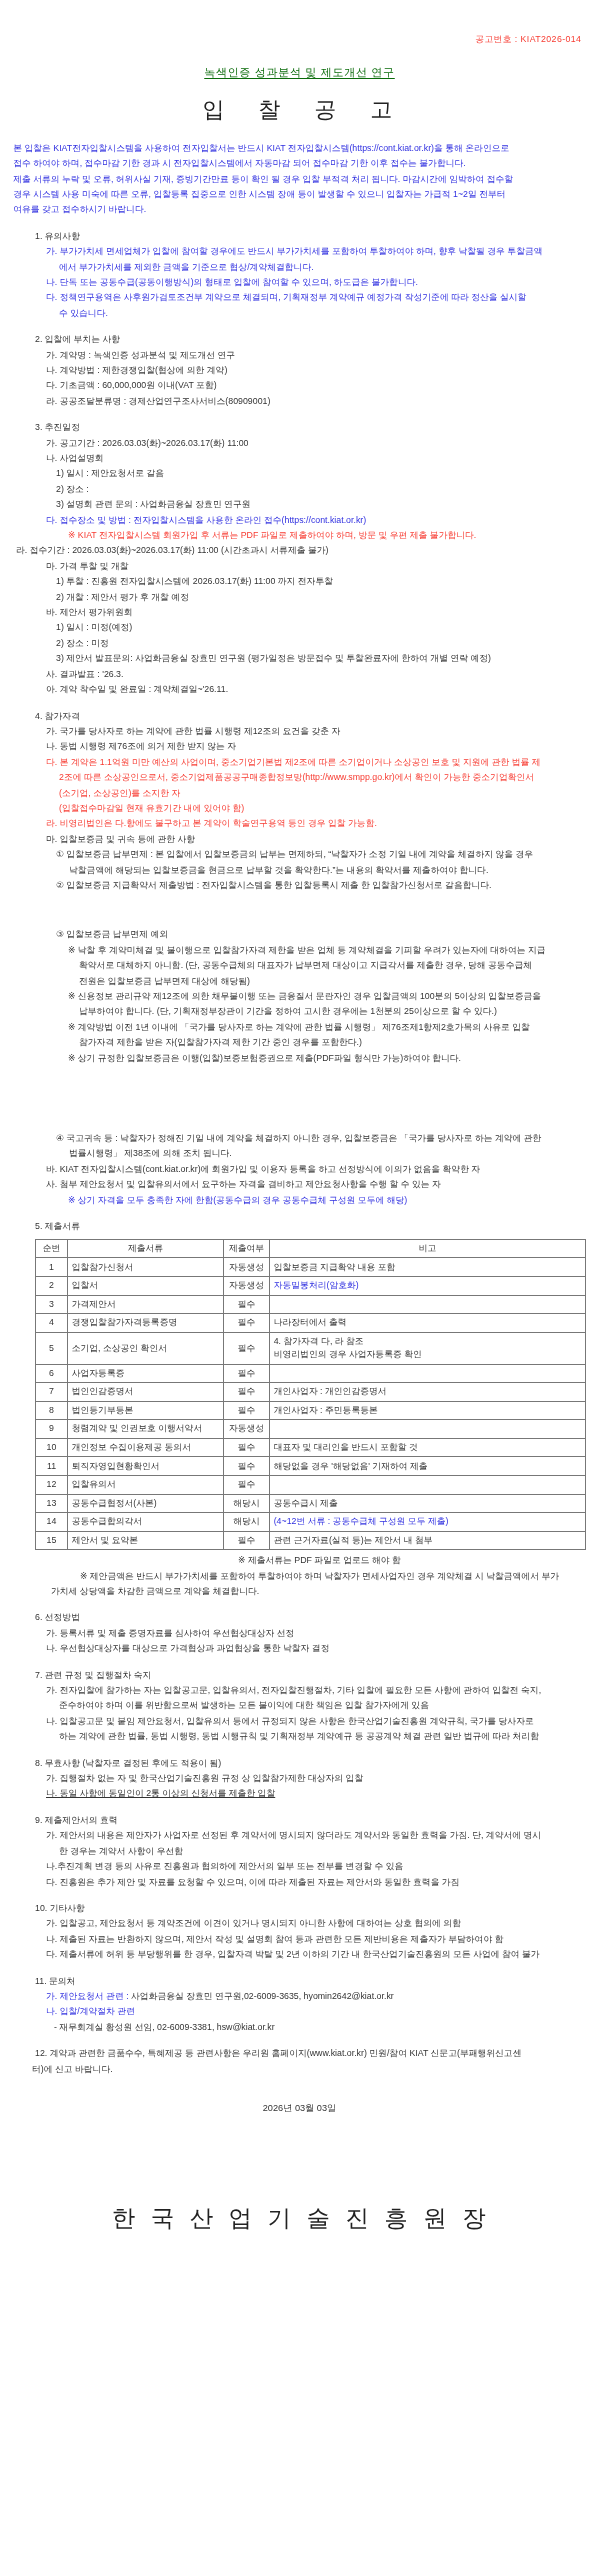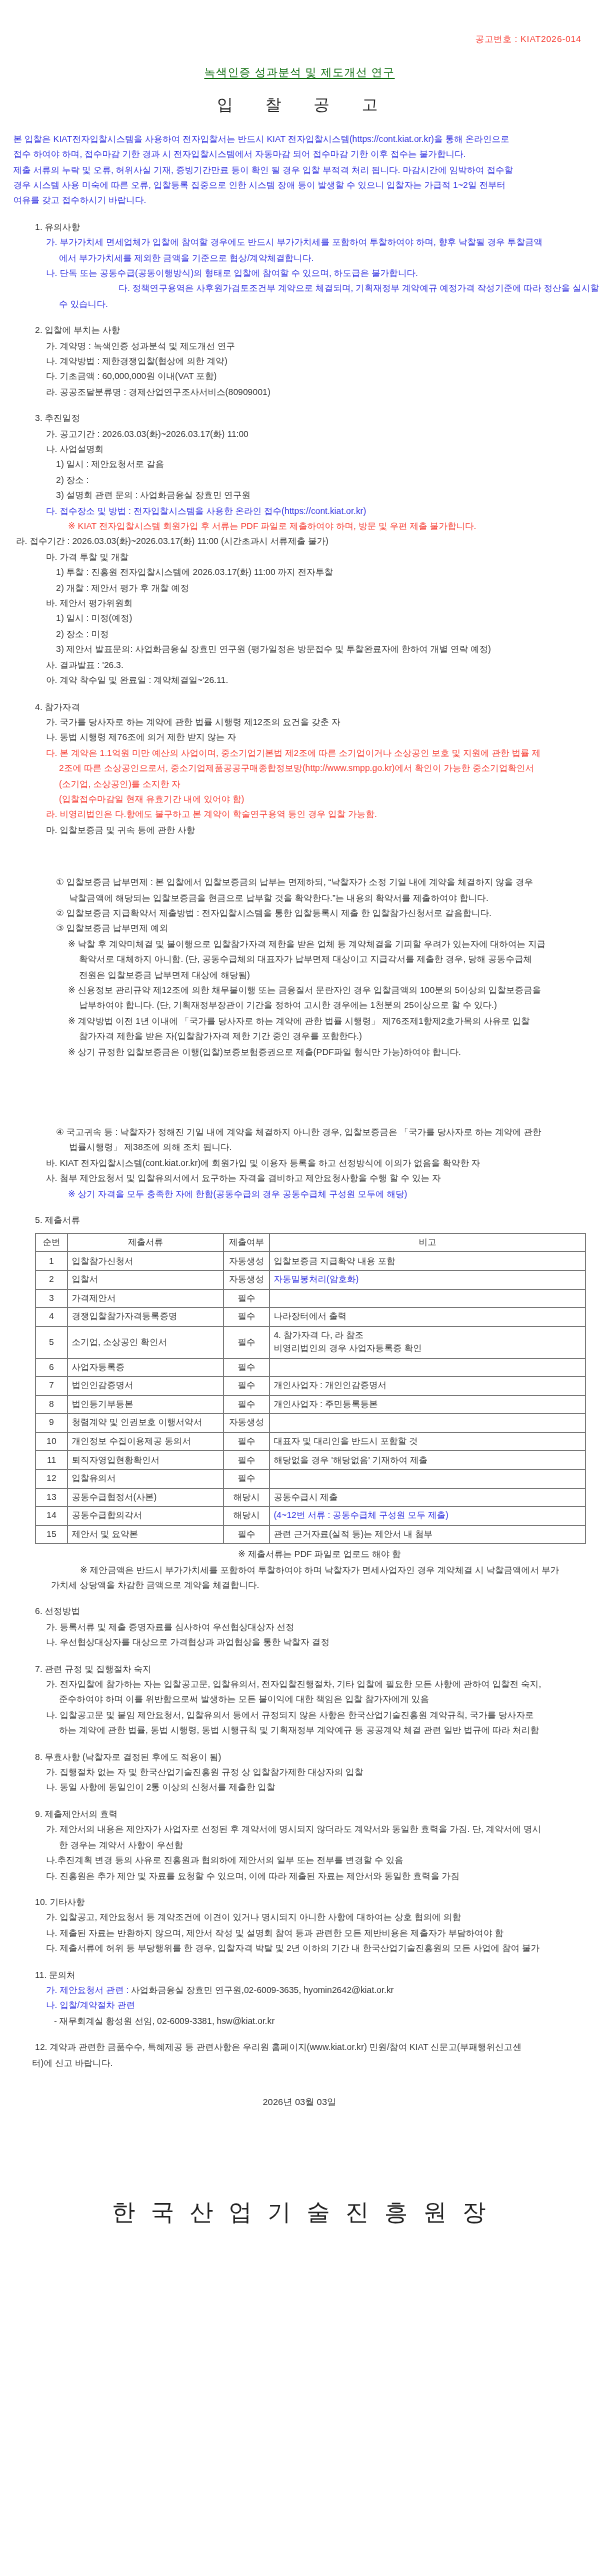--- a/index.html
+++ b/index.html
@@ -14,21 +14,21 @@
     padding-top:34px; padding-right:17.6px;
     text-align:right; font-size:8.8px; letter-spacing:0.4px;
   }
   .subtitle {
     margin-top:19px; text-align:center;
     font-size:11px; letter-spacing:0.7px;
     text-decoration:underline; text-underline-offset:2.2px;
   }
   .main-title {
     margin-top:14.7px; text-align:center;
-    font-size:16px; color:#222222;
+    font-size:22px; color:#222222;
     letter-spacing:4.4px; word-spacing:19px; font-weight:400;
   }
   .intro { margin-top:16px; padding-left:13.2px; }
   .intro .line { font-size:8.8px; line-height:15.4px; white-space:pre; }
 
   .sections { margin-top:4.4px; }
   .section { margin-top:11px; }
   .line { font-size:8.8px; line-height:15.4px; white-space:pre; }
   .ind-s   { padding-left:35px; }
   .ind-sc  { padding-left:49px; }
@@ -78,21 +78,21 @@
       <div class="line">경우 시스템 사용 미숙에 따른 오류, 입찰등록 집중으로 인한 시스템 장애 등이 발생할 수 있으니 입찰자는 가급적 1~2일 전부터</div>
       <div class="line">여유를 갖고 접수하시기 바랍니다.</div>
     </div>
 
   <div class="sections">
       <div class="section">
         <div class="line ind-s">1. 유의사항</div>
         <div class="line ind-a" style="color: rgb(47, 47, 224);">가. 부가가치세 면세업체가 입찰에 참여할 경우에도 반드시 부가가치세를 포함하여 투찰하여야 하며, 향후 낙찰될 경우 투찰금액</div>
         <div class="line ind-ac" style="color: rgb(47, 47, 224);">에서 부가가치세를 제외한 금액을 기준으로 협상/계약체결합니다.</div>
         <div class="line ind-a" style="color: rgb(47, 47, 224);">나. 단독 또는 공동수급(공동이행방식)의 형태로 입찰에 참여할 수 있으며, 하도급은 불가합니다.</div>
-        <div class="line ind-a" style="color: rgb(47, 47, 224); text-align: right;">다. 정책연구용역은 사후원가검토조건부 계약으로 체결되며, 기획재정부 계약예규 예정가격 작성기준에 따라 정산을 실시할</div>
+        <div class="line ind-a" style="color: rgb(47, 47, 224);">다. 정책연구용역은 사후원가검토조건부 계약으로 체결되며, 기획재정부 계약예규 예정가격 작성기준에 따라 정산을 실시할</div>
         <div class="line ind-ac" style="color: rgb(47, 47, 224);">수 있습니다.</div>
       </div>
       <div class="section">
         <div class="line ind-s">2. 입찰에 부치는 사항</div>
         <div class="line ind-a" style="color: rgb(51, 51, 51);">가. 계약명 : 녹색인증 성과분석 및 제도개선 연구</div>
         <div class="line ind-a" style="color: rgb(51, 51, 51);">나. 계약방법 : 제한경쟁입찰(협상에 의한 계약)</div>
         <div class="line ind-a" style="color: rgb(51, 51, 51);">다. 기초금액 : 60,000,000원 이내(VAT 포함)</div>
         <div class="line ind-a" style="color: rgb(51, 51, 51);">라. 공공조달분류명 : 경제산업연구조사서비스(80909001)</div>
       </div>
       <div class="section">
@@ -118,24 +118,24 @@
       <div class="section">
         <div class="line ind-s">4. 참가자격</div>
         <div class="line ind-a" style="color: rgb(51, 51, 51);">가. 국가를 당사자로 하는 계약에 관한 법률 시행령 제12조의 요건을 갖춘 자</div>
         <div class="line ind-a" style="color: rgb(51, 51, 51);">나. 동법 시행령 제76조에 의거 제한 받지 않는 자</div>
         <div class="line ind-a" style="color: rgb(247, 59, 49);">다. 본 계약은 1.1억원 미만 예산의 사업이며, 중소기업기본법 제2조에 따른 소기업이거나 소상공인 보호 및 지원에 관한 법률 제</div>
         <div class="line ind-ac" style="color: rgb(247, 59, 49);">2조에 따른 소상공인으로서, 중소기업제품공공구매종합정보망(http://www.smpp.go.kr)에서 확인이 가능한 중소기업확인서</div>
         <div class="line ind-ac" style="color: rgb(247, 59, 49);">(소기업, 소상공인)를 소지한 자</div>
         <div class="line ind-ac" style="color: rgb(247, 59, 49);">(입찰접수마감일 현재 유효기간 내에 있어야 함)</div>
         <div class="line ind-a" style="color: rgb(247, 59, 49);">라. 비영리법인은 다.항에도 불구하고 본 계약이 학술연구용역 등인 경우 입찰 가능함.</div>
         <div class="line ind-a" style="color: rgb(51, 51, 51);">마. 입찰보증금 및 귀속 등에 관한 사항</div>
-        <div class="line ind-b" style="color: rgb(51, 51, 51); margin-top: 37px;">① 입찰보증금 납부면제 : 본 입찰에서 입찰보증금의 납부는 면제하되, “낙찰자가 소정 기일 내에 계약을 체결하지 않을 경우</div>
+        <div class="line ind-b" style="color: rgb(51, 51, 51);">① 입찰보증금 납부면제 : 본 입찰에서 입찰보증금의 납부는 면제하되, “낙찰자가 소정 기일 내에 계약을 체결하지 않을 경우</div>
         <div class="line ind-bc" style="color: rgb(51, 51, 51);">낙찰금액에 해당되는 입찰보증금을 현금으로 납부할 것을 확약한다.”는 내용의 확약서를 제출하여야 합니다.</div>
         <div class="line ind-b" style="color: rgb(51, 51, 51);">② 입찰보증금 지급확약서 제출방법 : 전자입찰시스템을 통한 입찰등록시 제출 한 입찰참가신청서로 갈음합니다.</div>
-        <div class="line ind-b" style="color: rgb(51, 51, 51);">③ 입찰보증금 납부면제 예외</div>
+        <div class="line ind-b" style="color: rgb(51, 51, 51); margin-top: 34px;">③ 입찰보증금 납부면제 예외</div>
         <div class="line ind-st" style="color: rgb(51, 51, 51);">※ 낙찰 후 계약미체결 및 불이행으로 입찰참가자격 제한을 받은 업체 등 계약체결을 기피할 우려가 있는자에 대하여는 지급</div>
         <div class="line ind-stc" style="color: rgb(51, 51, 51);">확약서로 대체하지 아니함. (단, 공동수급체의 대표자가 납부면제 대상이고 지급각서를 제출한 경우, 당해 공동수급체</div>
         <div class="line ind-stc" style="color: rgb(51, 51, 51);">전원은 입찰보증금 납부면제 대상에 해당됨)</div>
         <div class="line ind-st" style="color: rgb(51, 51, 51);">※ 신용정보 관리규약 제12조에 의한 채무불이행 또는 금융질서 문란자인 경우 입찰금액의 100분의 5이상의 입찰보증금을</div>
         <div class="line ind-stc" style="color: rgb(51, 51, 51);">납부하여야 합니다. (단, 기획재정부장관이 기간을 정하여 고시한 경우에는 1천분의 25이상으로 할 수 있다.)</div>
         <div class="line ind-st" style="color: rgb(51, 51, 51);">※ 계약방법 이전 1년 이내에 「국가를 당사자로 하는 계약에 관한 법률 시행령」 제76조제1항제2호가목의 사유로 입찰</div>
         <div class="line ind-stc" style="color: rgb(51, 51, 51);">참가자격 제한을 받은 자(입찰참가자격 제한 기간 중인 경우를 포함한다.)</div>
         <div class="line ind-st" style="color: rgb(51, 51, 51);">※ 상기 규정한 입찰보증금은 이행(입찰)보증보험증권으로 제출(PDF파일 형식만 가능)하여야 합니다.</div>
         <div style="height: 65px;"></div>
         <div class="line ind-b" style="color: rgb(51, 51, 51);">④ 국고귀속 등 : 낙찰자가 정해진 기일 내에 계약을 체결하지 아니한 경우, 입찰보증금은 「국가를 당사자로 하는 계약에 관한</div>
@@ -266,21 +266,21 @@
       <div class="section">
         <div class="line ind-s">7. 관련 규정 및 집행절차 숙지</div>
         <div class="line ind-a" style="color: rgb(51, 51, 51);">가. 전자입찰에 참가하는 자는 입찰공고문, 입찰유의서, 전자입찰진행절차, 기타 입찰에 필요한 모든 사항에 관하여 입찰전 숙지,</div>
         <div class="line ind-ac" style="color: rgb(51, 51, 51);">준수하여야 하며 이를 위반함으로써 발생하는 모든 불이익에 대한 책임은 입찰 참가자에게 있음</div>
         <div class="line ind-a" style="color: rgb(51, 51, 51);">나. 입찰공고문 및 붙임 제안요청서, 입찰유의서 등에서 규정되지 않은 사항은 한국산업기술진흥원 계약규칙, 국가를 당사자로</div>
         <div class="line ind-ac" style="color: rgb(51, 51, 51);">하는 계약에 관한 법률, 동법 시행령, 동법 시행규칙 및 기획재정부 계약예규 등 공공계약 체결 관련 일반 법규에 따라 처리함</div>
       </div>
       <div class="section">
         <div class="line ind-s">8. 무효사항 (낙찰자로 결정된 후에도 적용이 됨)</div>
         <div class="line ind-a" style="color: rgb(51, 51, 51);">가. 집행절차 없는 자 및 한국산업기술진흥원 규정 상 입찰참가제한 대상자의 입찰</div>
-        <div class="line ind-a" style="color: rgb(51, 51, 51);">나. 동일 사항에 동일인이 2통 이상의 신청서를 제출한 입찰</div>
+        <div class="line ind-a" style="color: rgb(51, 51, 51); text-decoration: underline;">나. 동일 사항에 동일인이 2통 이상의 신청서를 제출한 입찰</div>
       </div>
       <div class="section">
         <div class="line ind-s">9. 제출제안서의 효력</div>
         <div class="line ind-a" style="color: rgb(51, 51, 51);">가. 제안서의 내용은 제안자가 사업자로 선정된 후 계약서에 명시되지 않더라도 계약서와 동일한 효력을 가짐. 단, 계약서에 명시</div>
         <div class="line ind-ac" style="color: rgb(51, 51, 51);">한 경우는 계약서 사항이 우선함</div>
         <div class="line ind-a" style="color: rgb(51, 51, 51);">나.추진계획 변경 등의 사유로 진흥원과 협의하에 제안서의 일부 또는 전부를 변경할 수 있음</div>
         <div class="line ind-a" style="color: rgb(51, 51, 51);">다. 진흥원은 추가 제안 및 자료를 요청할 수 있으며, 이에 따라 제출된 자료는 제안서와 동일한 효력을 가짐</div>
       </div>
       <div class="section">
         <div class="line ind-s">10. 기타사항</div>

